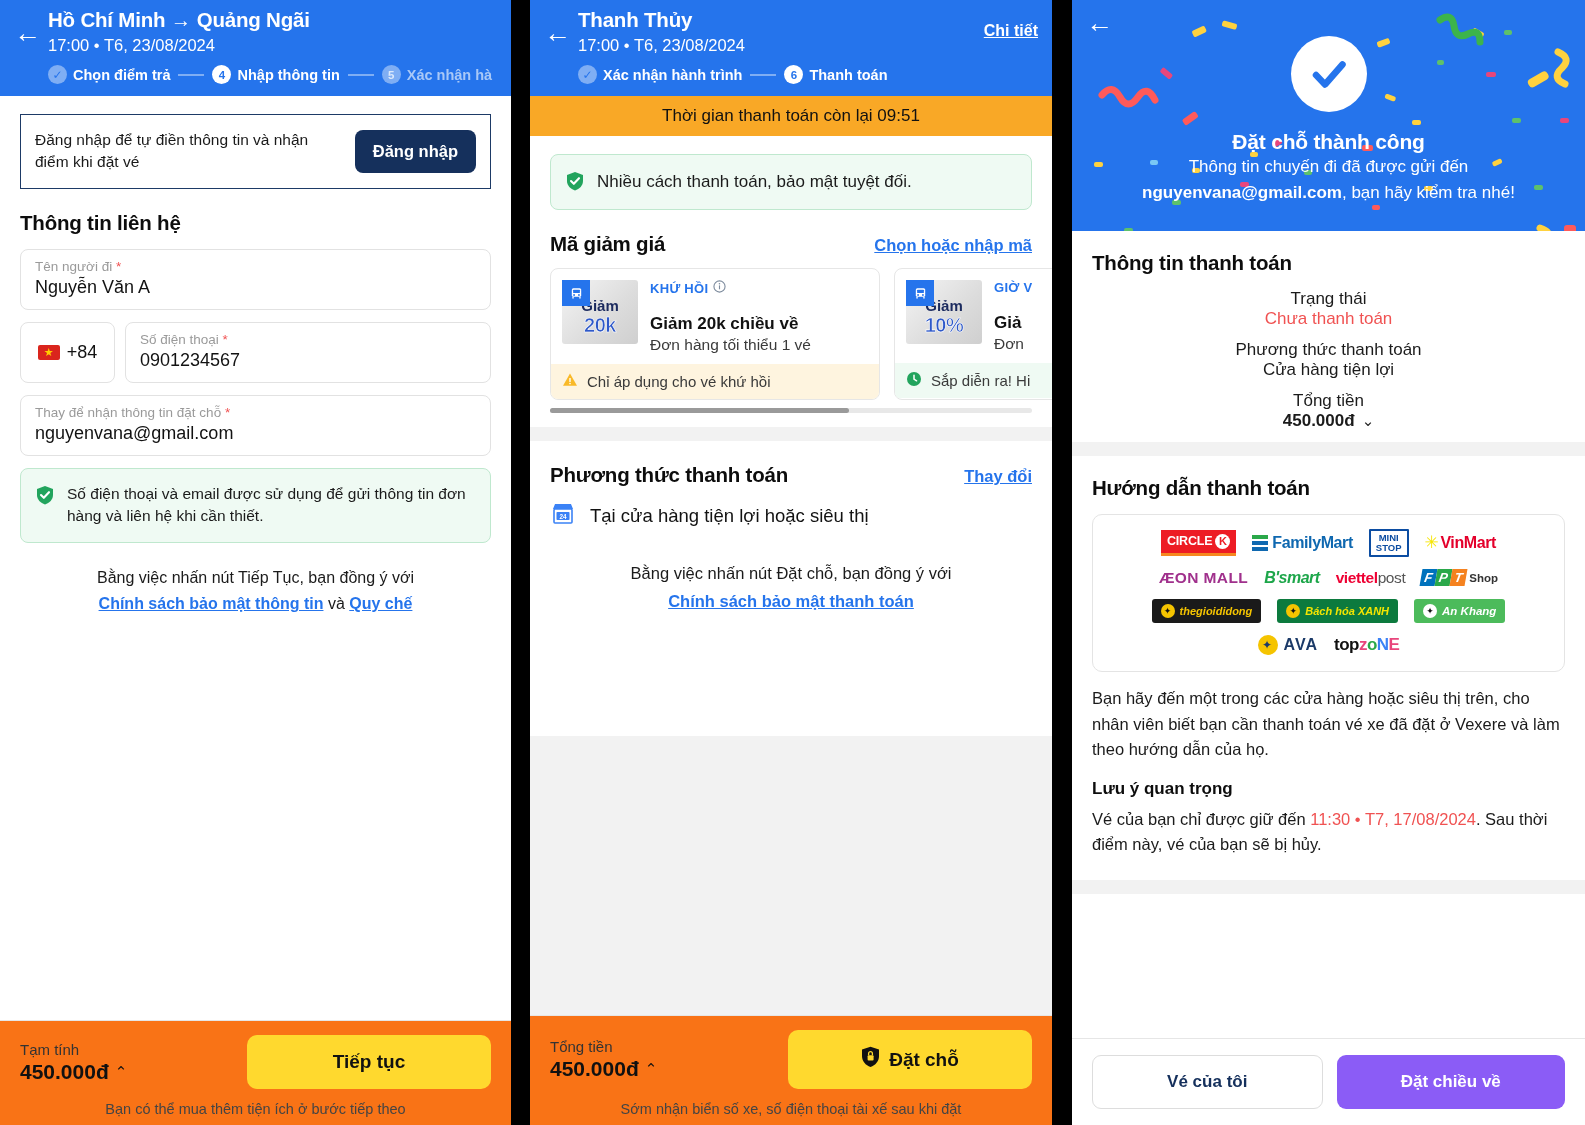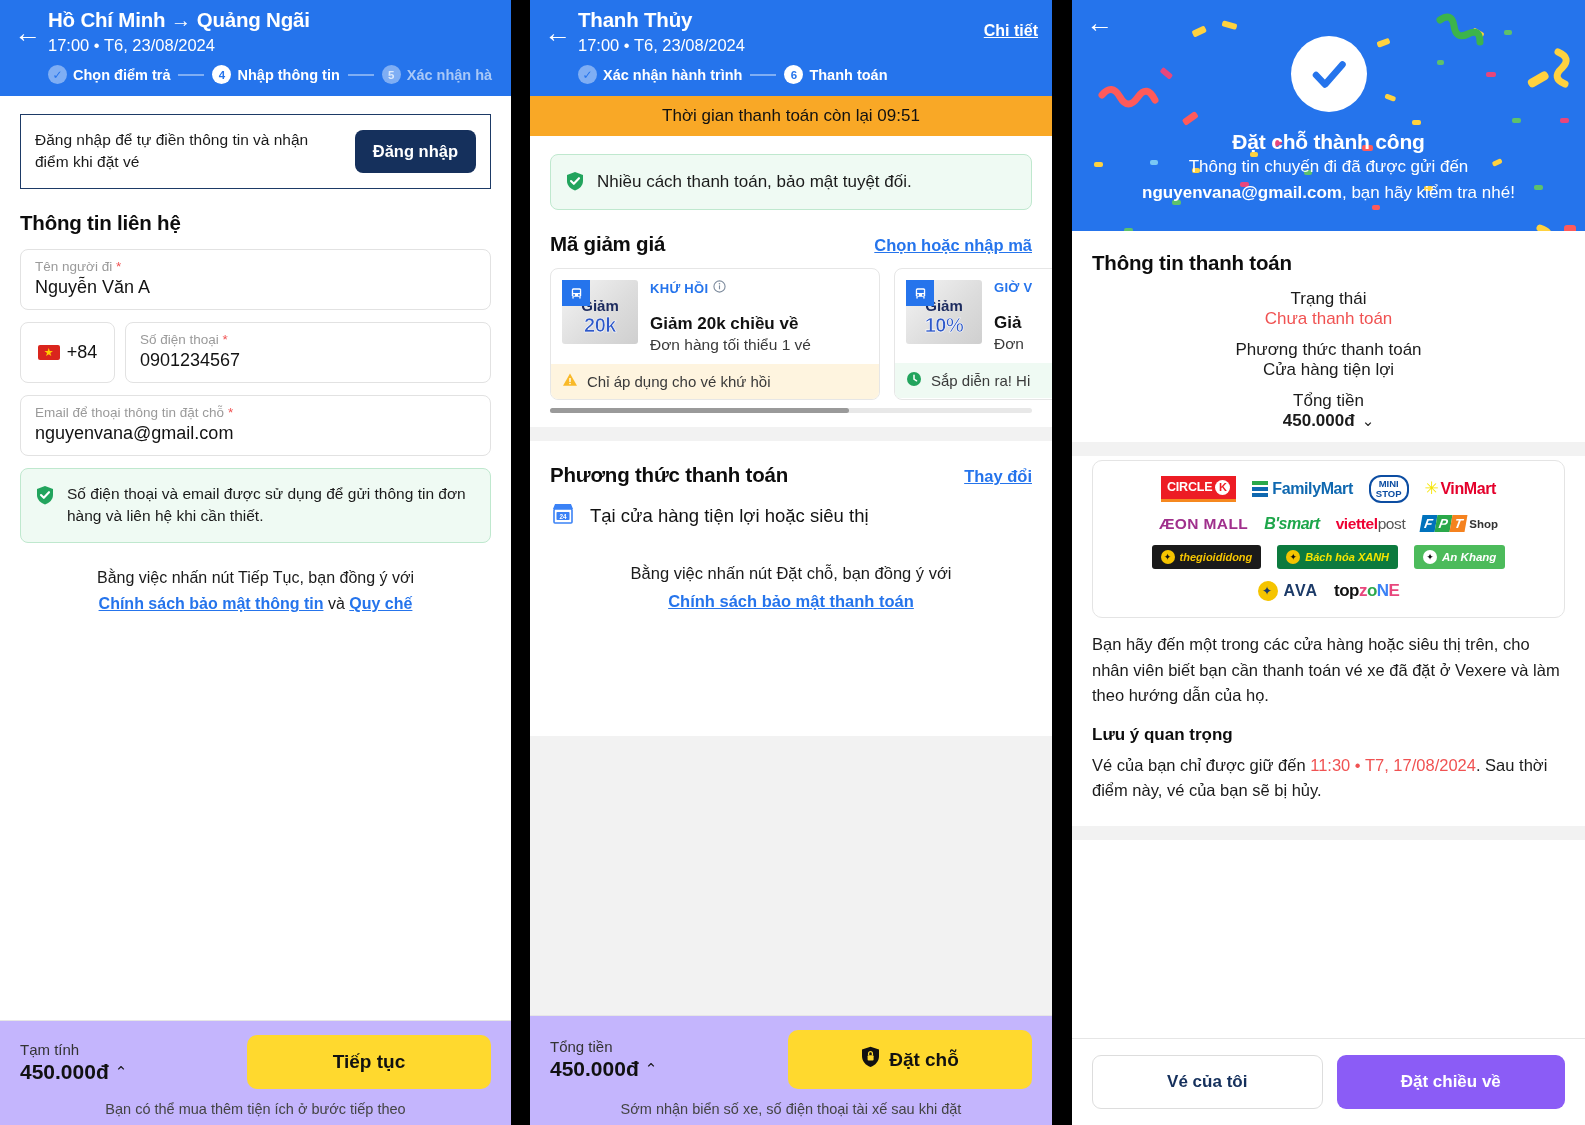--- a/index.html
+++ b/index.html
@@ -102,21 +102,21 @@
   .shield { flex:0 0 20px; margin-top: 2px; }
   .note-green-txt { font-size: 15.5px; color: #1b1b1b; line-height: 1.45; }
   .agree {
     text-align: center; margin: 22px 20px 0 20px;
     font-size: 16px; color: #1b1b1b; line-height: 1.65;
   }
   .lnk { color: #2574EC; text-decoration: underline; font-weight: 700; cursor: pointer; }
 
   
   .bottombar {
-    flex: 0 0 auto; background: #c4b5fd; border-top: 1px solid #E6E6E6;
+    flex: 0 0 auto; background: #f97316; border-top: 1px solid #E6E6E6;
     padding: 14px 20px 8px 20px;
   }
   .bb-row { display: flex; align-items: center; }
   .bb-left { flex: 1; }
   .bb-label { font-size: 15px; color: #333; }
   .bb-price {
     font-size: 21px; font-weight: 700; color: #111; margin-top: 2px;
     display: flex; align-items: center; gap: 6px;
   }
   .caret { font-size: 15px; font-weight: 400; }
@@ -214,21 +214,21 @@
   }
   .logo-row { display:flex; align-items:center; justify-content:center; gap: 16px; margin-bottom: 12px; flex-wrap: nowrap;}
   .logo-row:last-child { margin-bottom: 0; }
   .lg { display:flex; align-items:center; justify-content:center; }
   .l-circlek { background:#ED1C24; color:#fff; font-weight:800; font-size:12.5px; padding:4px 6px; border-bottom:3px solid #F6881F; letter-spacing:-0.2px; display:flex; align-items:center; gap:3px;}
   .l-circlek .kk { background:#fff; color:#ED1C24; width:15px;height:15px;border-radius:50%;display:flex;align-items:center;justify-content:center;font-size:11px;}
   .l-family { display:flex; align-items:center; gap:4px; }
   .l-family .bars { display:flex; flex-direction:column; gap:2px; }
   .l-family .bars i { display:block; width:16px; height:4px; }
   .l-family .t { color:#0F68B0; font-weight:800; font-size:16px; letter-spacing:-0.4px;}
-  .l-mini { border:2.2px solid #0C4DA2; border-radius:12px; padding:2px 5px; color:#0C4DA2; font-weight:800; font-size:9.5px; line-height:1.05; text-align:center;}
+  .l-mini { border:2.2px solid #0C4DA2; border-radius:1px; padding:2px 5px; color:#0C4DA2; font-weight:800; font-size:9.5px; line-height:1.05; text-align:center;}
   .l-vin { display:flex; align-items:center; gap:2px; color:#E4002B; font-weight:800; font-size:16px; letter-spacing:-0.4px;}
   .l-vin .star { color:#F6E500; font-size:17px; }
   .l-aeon { color:#A0308C; font-weight:600; font-size:15.5px; letter-spacing:0.4px; }
   .l-bsmart { color:#1DA64A; font-weight:800; font-size:16px; font-style: italic; letter-spacing:-0.5px;}
   .l-viettel { font-size:15.5px; letter-spacing:-0.4px;}
   .l-viettel b { color:#EE0033; font-weight:800; }
   .l-viettel span { color:#555; font-weight:400; }
   .l-fpt { display:flex; align-items:center; gap:3px; font-size:11px; }
   .l-fpt .f { display:flex; }
   .l-fpt .f i { display:flex;align-items:center;justify-content:center; color:#fff; font-weight:800; font-size:13px; width:15px; height:17px; transform: skewX(-10deg);}
@@ -319,21 +319,21 @@
           <div class="flabel">
             <span>Số điện thoại</span>
             <span class="req">*</span>
           </div>
           <div class="fvalue">0901234567</div>
         </div>
       </div>
 
       <div class="field">
         <div class="flabel">
-          <span>Email để thoại thông tin đặt chỗ</span>
+          <span>Thay để nhận thông tin đặt chỗ</span>
           <span class="req">*</span>
         </div>
         <div class="fvalue">nguyenvana@gmail.com</div>
       </div>
 
       <div class="note-green">
         <span class="shield">
           <svg width="20" height="20" viewBox="0 0 20 20">
               <path d="M10 1 L18 4 V10 C18 14.5 14.5 18 10 19.5 C5.5 18 2 14.5 2 10 V4 Z" fill="#22A45D"></path>
               <path d="M6 10 L8.8 12.8 L14 7.2" stroke="#fff" stroke-width="2.1" fill="none" stroke-linecap="round" stroke-linejoin="round"></path>
@@ -615,20 +615,21 @@
           <div class="v bold">
             <span>450.000đ</span>
             <span class="caret">⌄</span>
           </div>
         </div>
       </div>
 
       <div class="p3-spacer"></div>
 
       <div class="p3-sec">
+        <div class="p3-title">Hướng dẫn thanh toán</div>
 
         <div class="logo-box">
           <div class="logo-row">
             <span class="lg l-circlek">CIRCLE<span class="kk">K</span></span>
             <span class="lg l-family">
               <span class="bars">
                   <i style="background:#2AA84A"></i>
                   <i style="background:#0F68B0"></i>
                   <i style="background:#0F68B0"></i>
                 </span>

